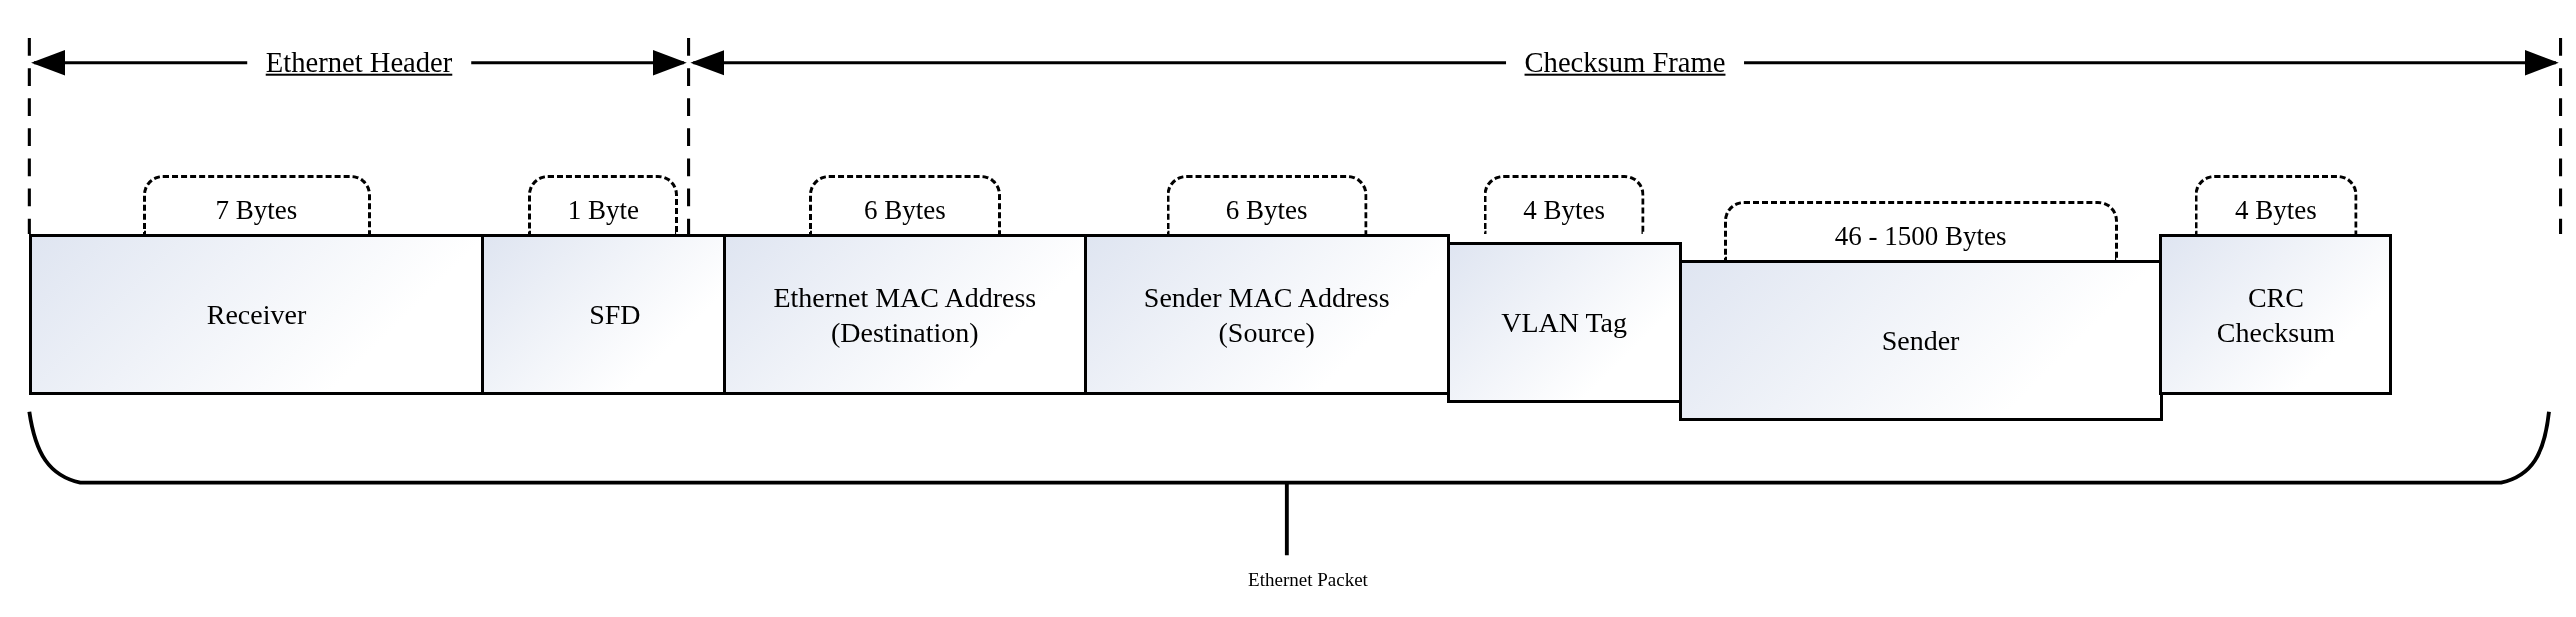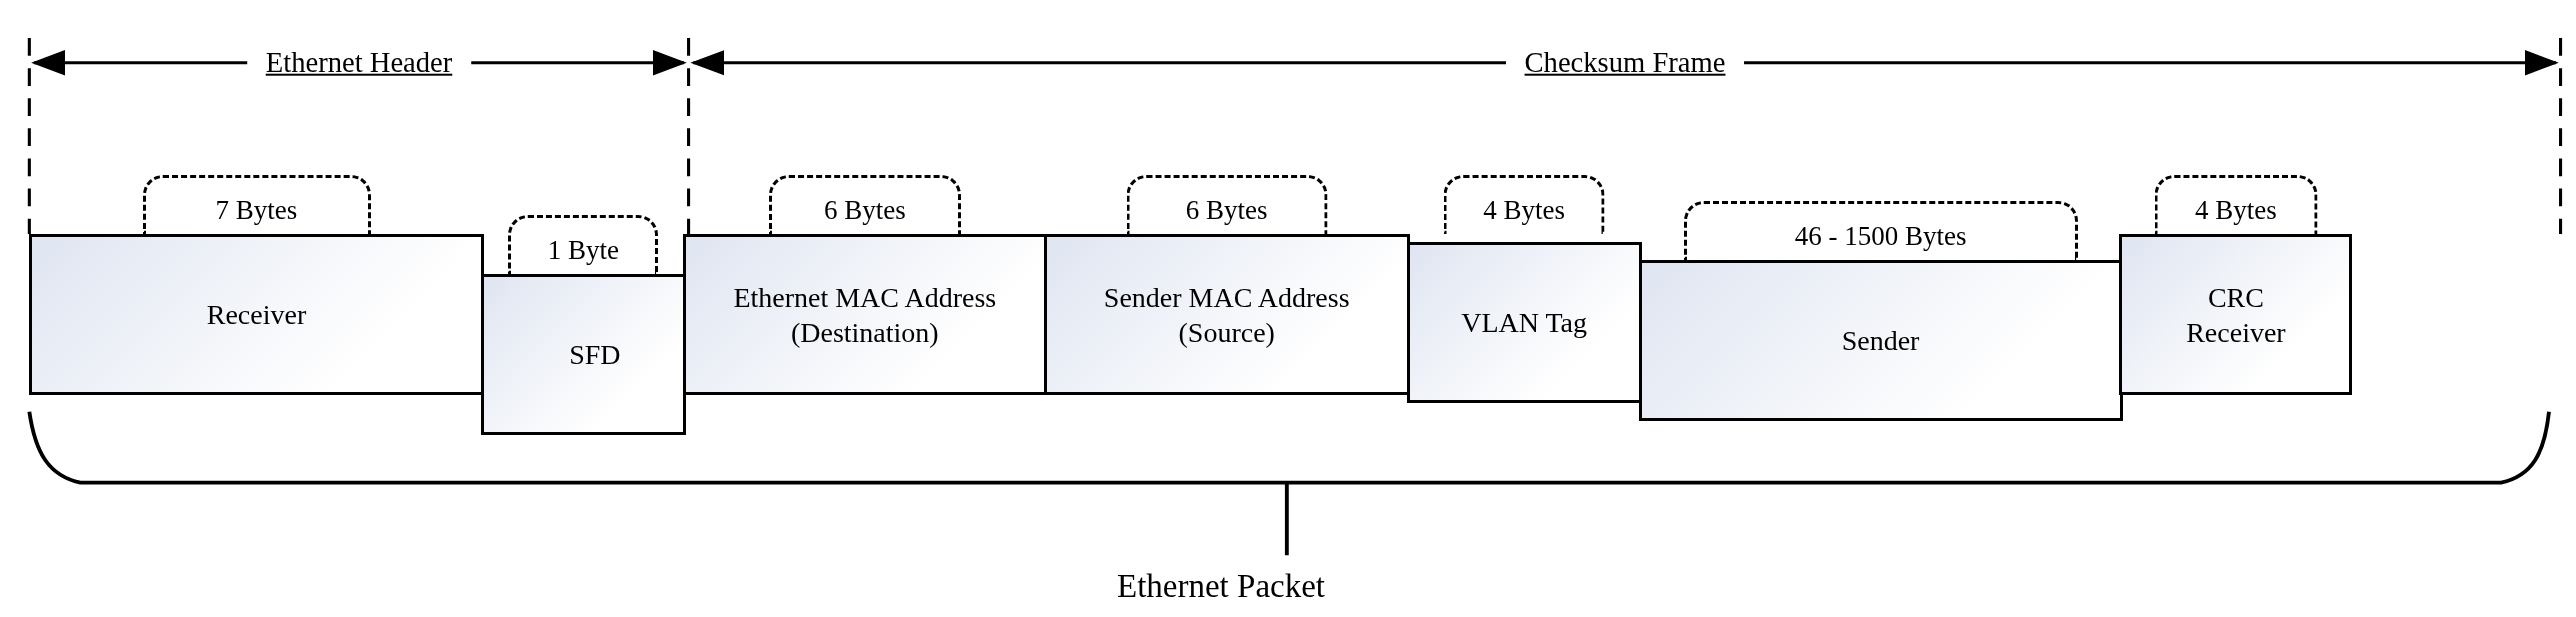--- a/index.html
+++ b/index.html
@@ -69,23 +69,23 @@
     align-items: flex-end;
     justify-content: center;
     padding-bottom: 10px;
     font-size: 27px;
     line-height: 1;
     white-space: nowrap;
   }
   .packet-label {
     position: absolute;
     top: 570px;
-    left: 1221px;
+    left: 1308px;
     transform: translateX(-50%);
-    font-size: 33px;
+    font-size: 19px;
     line-height: 1;
     white-space: nowrap;
   }
 </style>
 </head>
 <body>
 
 <div class="canvas">
 
   <svg class="overlay" viewBox="0 0 3337 800" xmlns="http://www.w3.org/2000/svg">
@@ -107,21 +107,21 @@
   </svg>
 
   <div class="span-label" style="left:359px;">Ethernet Header</div>
   <div class="span-label" style="left:1625px;">Checksum Frame</div>
 
   <div class="field-row">
       <div class="field" style="width: 455px;">
         <div class="callout" style="width: 228px;">7 Bytes</div>
         <div class="box" style="background: linear-gradient(135deg, rgb(223, 229, 241) 0%, rgb(255, 255, 255) 75%);">Receiver</div>
       </div>
-      <div class="field" style="width: 205px; margin-left: -3.1px; margin-top: 40px;">
+      <div class="field" style="width: 245px; margin-left: -3.1px;">
         <div class="callout" style="width: 150px;">1 Byte</div>
         <div class="box" style="background: linear-gradient(135deg, rgb(223, 229, 241) 0%, rgb(255, 255, 255) 75%); padding-left: 23px;">SFD</div>
       </div>
       <div class="field" style="width: 364px; margin-left: -3.1px;">
         <div class="callout" style="width: 192px;">6 Bytes</div>
         <div class="box" style="background: linear-gradient(135deg, rgb(223, 229, 241) 0%, rgb(255, 255, 255) 75%);">Ethernet MAC Address
 (Destination)</div>
       </div>
       <div class="field" style="width: 366px; margin-left: -3.1px;">
         <div class="callout" style="width: 201px;">6 Bytes</div>
@@ -132,20 +132,20 @@
         <div class="callout" style="width: 161px;">4 Bytes</div>
         <div class="box" style="background: linear-gradient(135deg, rgb(223, 229, 241) 0%, rgb(255, 255, 255) 75%); margin-top: 8px;">VLAN Tag</div>
       </div>
       <div class="field" style="width: 484px; margin-left: -3.1px; margin-top: 26px;">
         <div class="callout" style="width: 394px;">46 - 1500 Bytes</div>
         <div class="box" style="background: linear-gradient(135deg, rgb(223, 229, 241) 0%, rgb(255, 255, 255) 75%);">Sender</div>
       </div>
       <div class="field" style="width: 233px; margin-left: -3.1px;">
         <div class="callout" style="width: 163px;">4 Bytes</div>
         <div class="box" style="background: linear-gradient(135deg, rgb(223, 229, 241) 0%, rgb(255, 255, 255) 75%);">CRC
-Receiver</div>
+Checksum</div>
       </div>
     </div>
 
   <div class="packet-label">Ethernet Packet</div>
 
 </div>
 
 
 </body></html>

